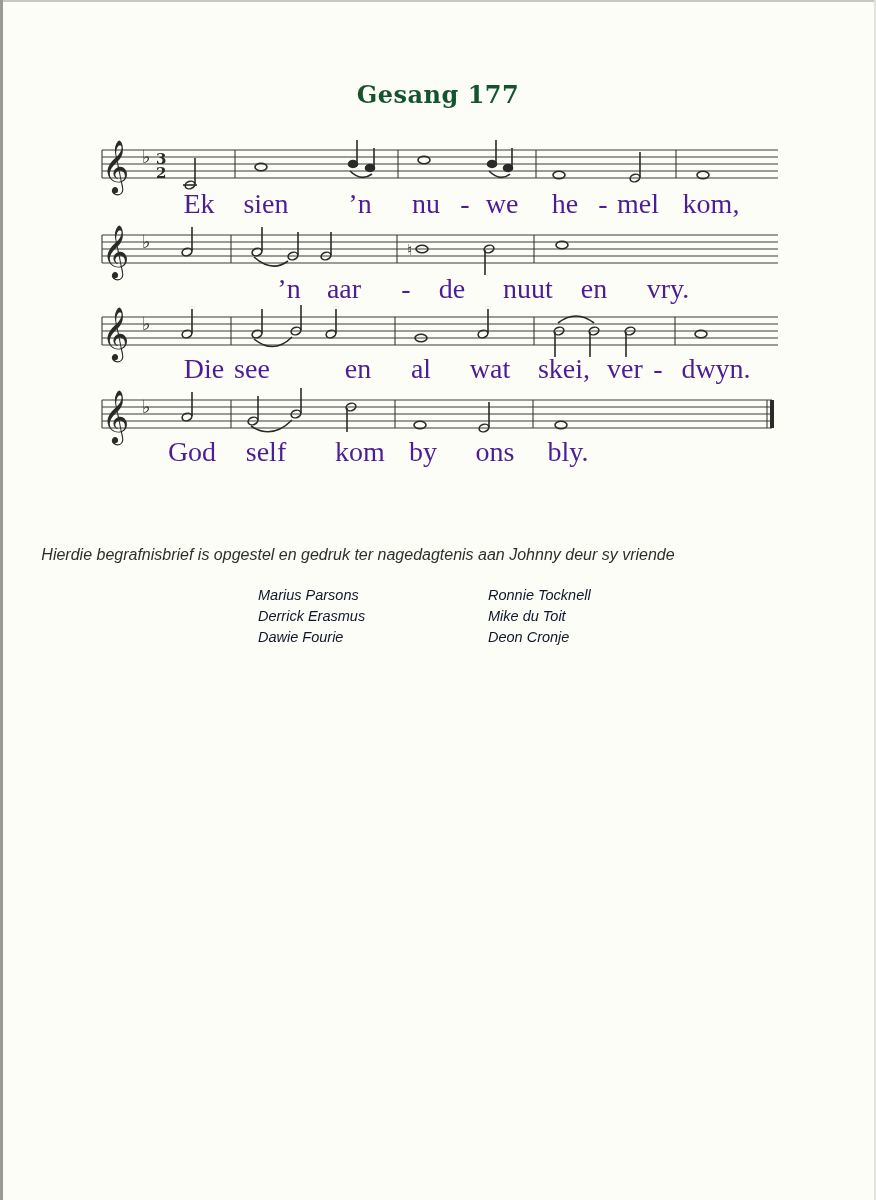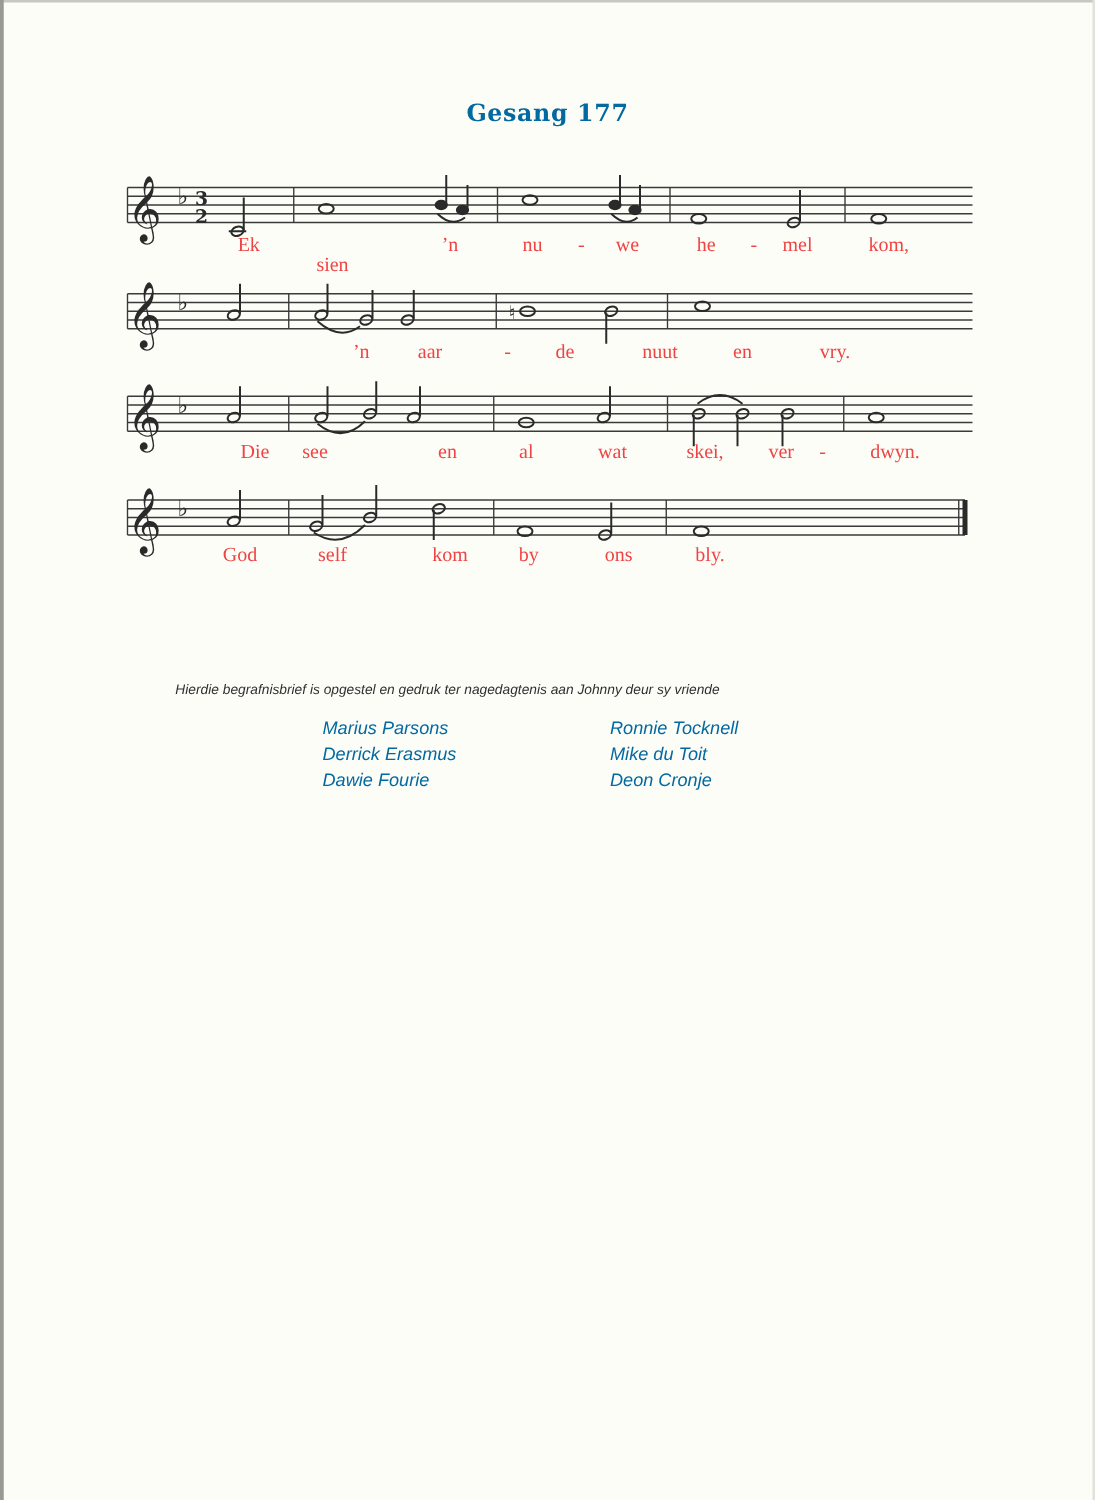--- a/index.html
+++ b/index.html
@@ -7,34 +7,34 @@
     width: 876px; height: 1200px; position: relative; overflow: hidden;
     background: #fdfdf8;
     font-family: "Liberation Serif", serif;
     color: #2a2a2a;
   }
   .page-edge-left { position: absolute; left: 0; top: 0; width: 3px; height: 1200px; background: #9a9a94; }
   .page-edge-top { position: absolute; left: 0; top: 0; width: 876px; height: 2px; background: #c8c8c2; }
   .page-edge-right { position: absolute; right: 0; top: 0; width: 2px; height: 1200px; background: #e2e2dc; }
   .title {
     position: absolute; left: 0; width: 876px; top: 80px; text-align: center;
-    font-family: "DejaVu Serif", serif; font-weight: bold; font-size: 19px; color: #0369a1;
+    font-family: "DejaVu Serif", serif; font-weight: bold; font-size: 24px; color: #14532d;
     letter-spacing: 0.5px;
   }
   .system { position: absolute; left: 98px; width: 684px; height: 80px; }
   .system svg { position: absolute; left: 0; top: 0; overflow: visible; }
   .lyric {
-    position: absolute; font-family: "Liberation Serif", serif; font-size: 16px; color: #ef4444;
+    position: absolute; font-family: "Liberation Serif", serif; font-size: 28px; color: #4c1d95;
     transform: translateX(-50%); white-space: nowrap;
   }
   .dedication {
     position: absolute; top: 546px; left: 0; width: 716px; text-align: center;
-    font-family: "Liberation Sans", sans-serif; font-style: italic; font-size: 11px; color: #2e2e2e;
-  }
-  .names { position: absolute; top: 573px; font-family: "Liberation Sans", sans-serif; font-style: italic; font-size: 14.5px; color: #0369a1; line-height: 21px; }
+    font-family: "Liberation Sans", sans-serif; font-style: italic; font-size: 16px; color: #2e2e2e;
+  }
+  .names { position: absolute; top: 585px; font-family: "Liberation Sans", sans-serif; font-style: italic; font-size: 14.5px; color: #0f172a; line-height: 21px; }
   .names div { white-space: nowrap; }
 </style>
 </head>
 <body>
 
 <div class="page-edge-top"></div>
 <div class="page-edge-left"></div>
 <div class="page-edge-right"></div>
 
 <div class="title">Gesang 177</div>
@@ -81,21 +81,21 @@
 
       <ellipse cx="461" cy="45" rx="6" ry="3.8"></ellipse>
 
       <ellipse cx="537" cy="48" rx="5" ry="3.6" transform="rotate(-20 537 48)"></ellipse>
         <line x1="542" y1="47" x2="542" y2="22"></line>
 
       <ellipse cx="605" cy="45" rx="6" ry="3.8"></ellipse>
     </g>
   </svg>
   <span class="lyric" style="left:101px;top:58px;">Ek</span>
-  <span class="lyric" style="left:168px;top:74px;">sien</span>
+  <span class="lyric" style="left:168px;top:58px;">sien</span>
   <span class="lyric" style="left:262px;top:58px;">’n</span>
   <span class="lyric" style="left:328px;top:58px;">nu</span>
   <span class="lyric" style="left:367px;top:58px;">-</span>
   <span class="lyric" style="left:404px;top:58px;">we</span>
   <span class="lyric" style="left:467px;top:58px;">he</span>
   <span class="lyric" style="left:505px;top:58px;">-</span>
   <span class="lyric" style="left:540px;top:58px;">mel</span>
   <span class="lyric" style="left:613px;top:58px;">kom,</span>
 </div>
 

